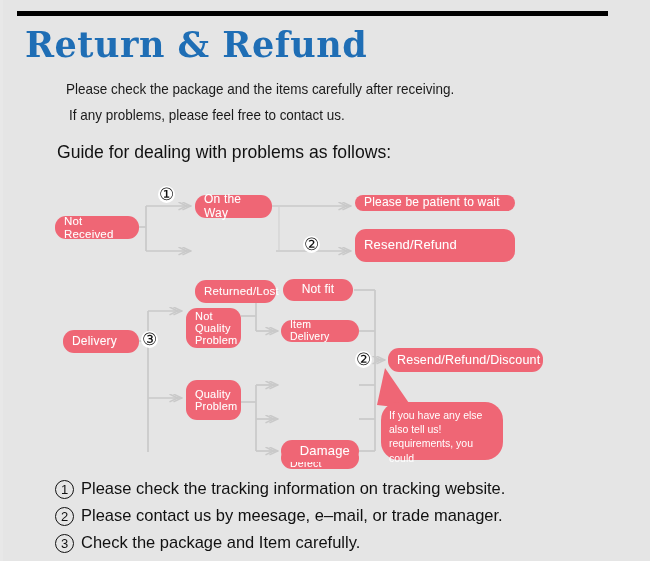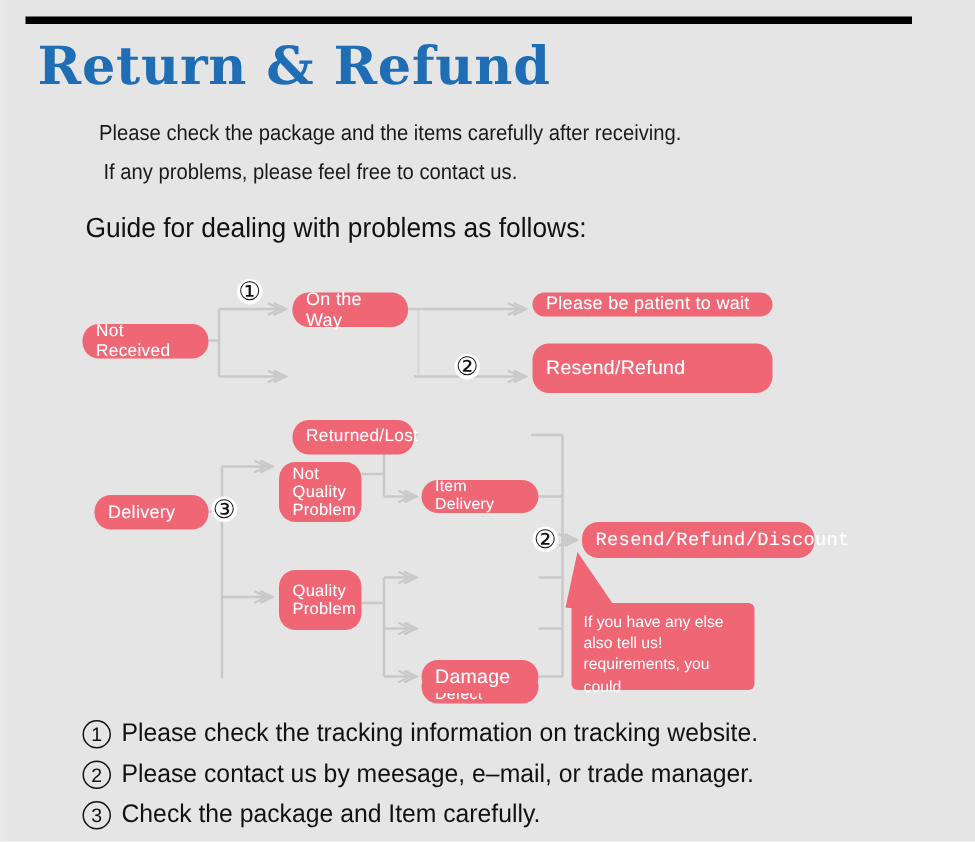--- a/index.html
+++ b/index.html
@@ -113,21 +113,21 @@
   }
 
   
   #callout {
     position: absolute;
     left: 378px;
     top: 402px;
     width: 122px;
     height: 58px;
     background: #ef6675;
-    border-radius: 4px;
+    border-radius: 18px;
     color: #ffffff;
     font-family: "Liberation Sans", sans-serif;
     font-size: 10.5px;
     line-height: 1.35;
     padding: 6px 8px;
     box-sizing: border-box;
   }
 
   
   .foot-row {
@@ -259,42 +259,45 @@
     </div>
 
     <div class="node multiline" style="left:183px; top:308px; width:55px; height:40px; font-size:11px;">
       <span>
         <span>Not</span>
         <span>Quality</span>
         <span>Problem</span>
       </span>
     </div>
 
+    <div class="node" style="left:280px; top:279px; width:70px; height:22px; font-size:12px; justify-content:center;">
+      <span style="text-align:center;">Not fit</span>
+    </div>
 
     <div class="node" style="left:278px; top:320px; width:78px; height:22px; font-size:10.5px;">
       <span>Item Delivery</span>
     </div>
 
     <div class="node multiline" style="left:183px; top:380px; width:55px; height:40px; font-size:11px;">
       <span>
         <span>Quality</span>
         <span>Problem</span>
       </span>
     </div>
 
 
     <div class="node" style="left:278px; top:408px; width:78px; height:22px; font-size:10.5px;margin-top:39px;">
       <span>Quality Defect</span>
     </div>
 
-    <div class="node" style="left:278px; top:440px; width:78px; height:22px; font-size:13px;">
+    <div class="node" style="left:278px; top:440px; width:78px; height:22px; font-size:13px;text-align:right;">
       <span>Damage</span>
     </div>
 
-    <div class="node" style="left:385px; top:348px; width:155px; height:24px; font-size:12.5px;font-family:Liberation Mono, monospace;">
+    <div class="node" style="left:385px; top:348px; width:155px; height:24px; font-size:12.5px;">
       <span>Resend/Refund/Discount</span>
     </div>
 
     <svg style="position:absolute;left:370px;top:365px;width:60px;height:50px;" viewBox="0 0 60 50">
       <path d="M12,3 L40,44 L4,40 Z" fill="#ef6675"></path>
     </svg>
     <div id="callout">
       <div>If you have any else</div>
       <div>also tell us!</div>
       <div>requirements, you could</div>

